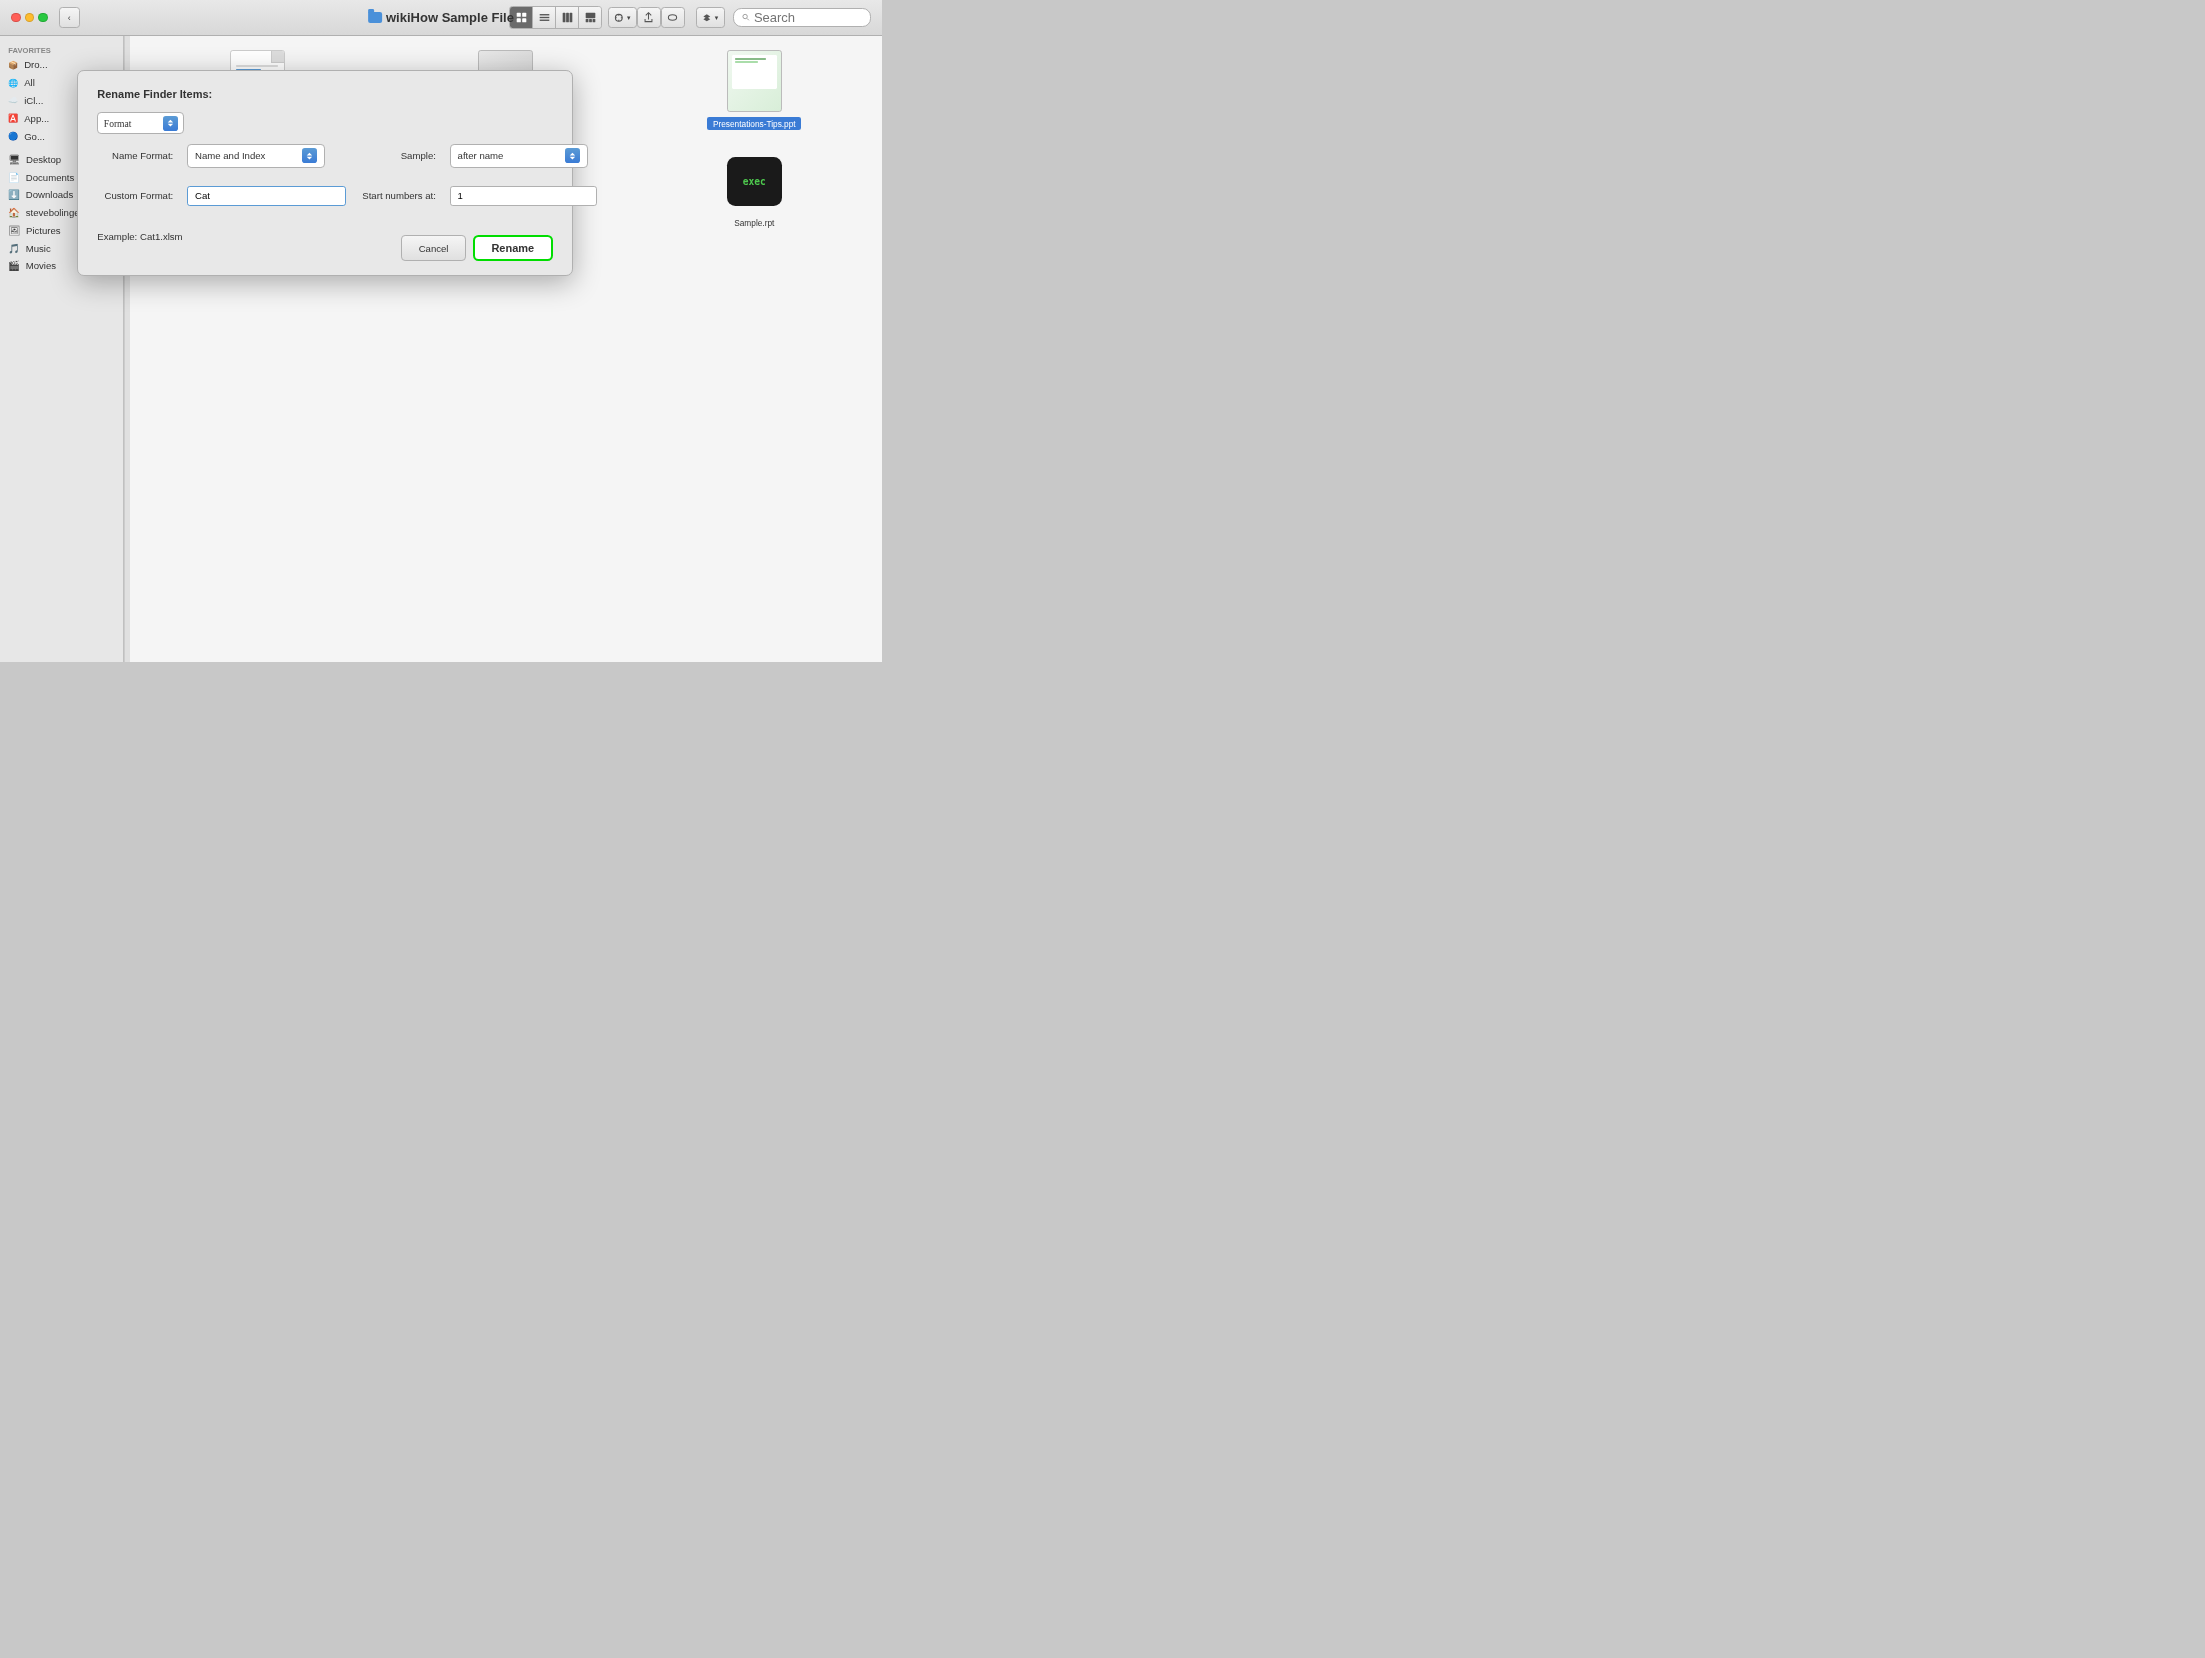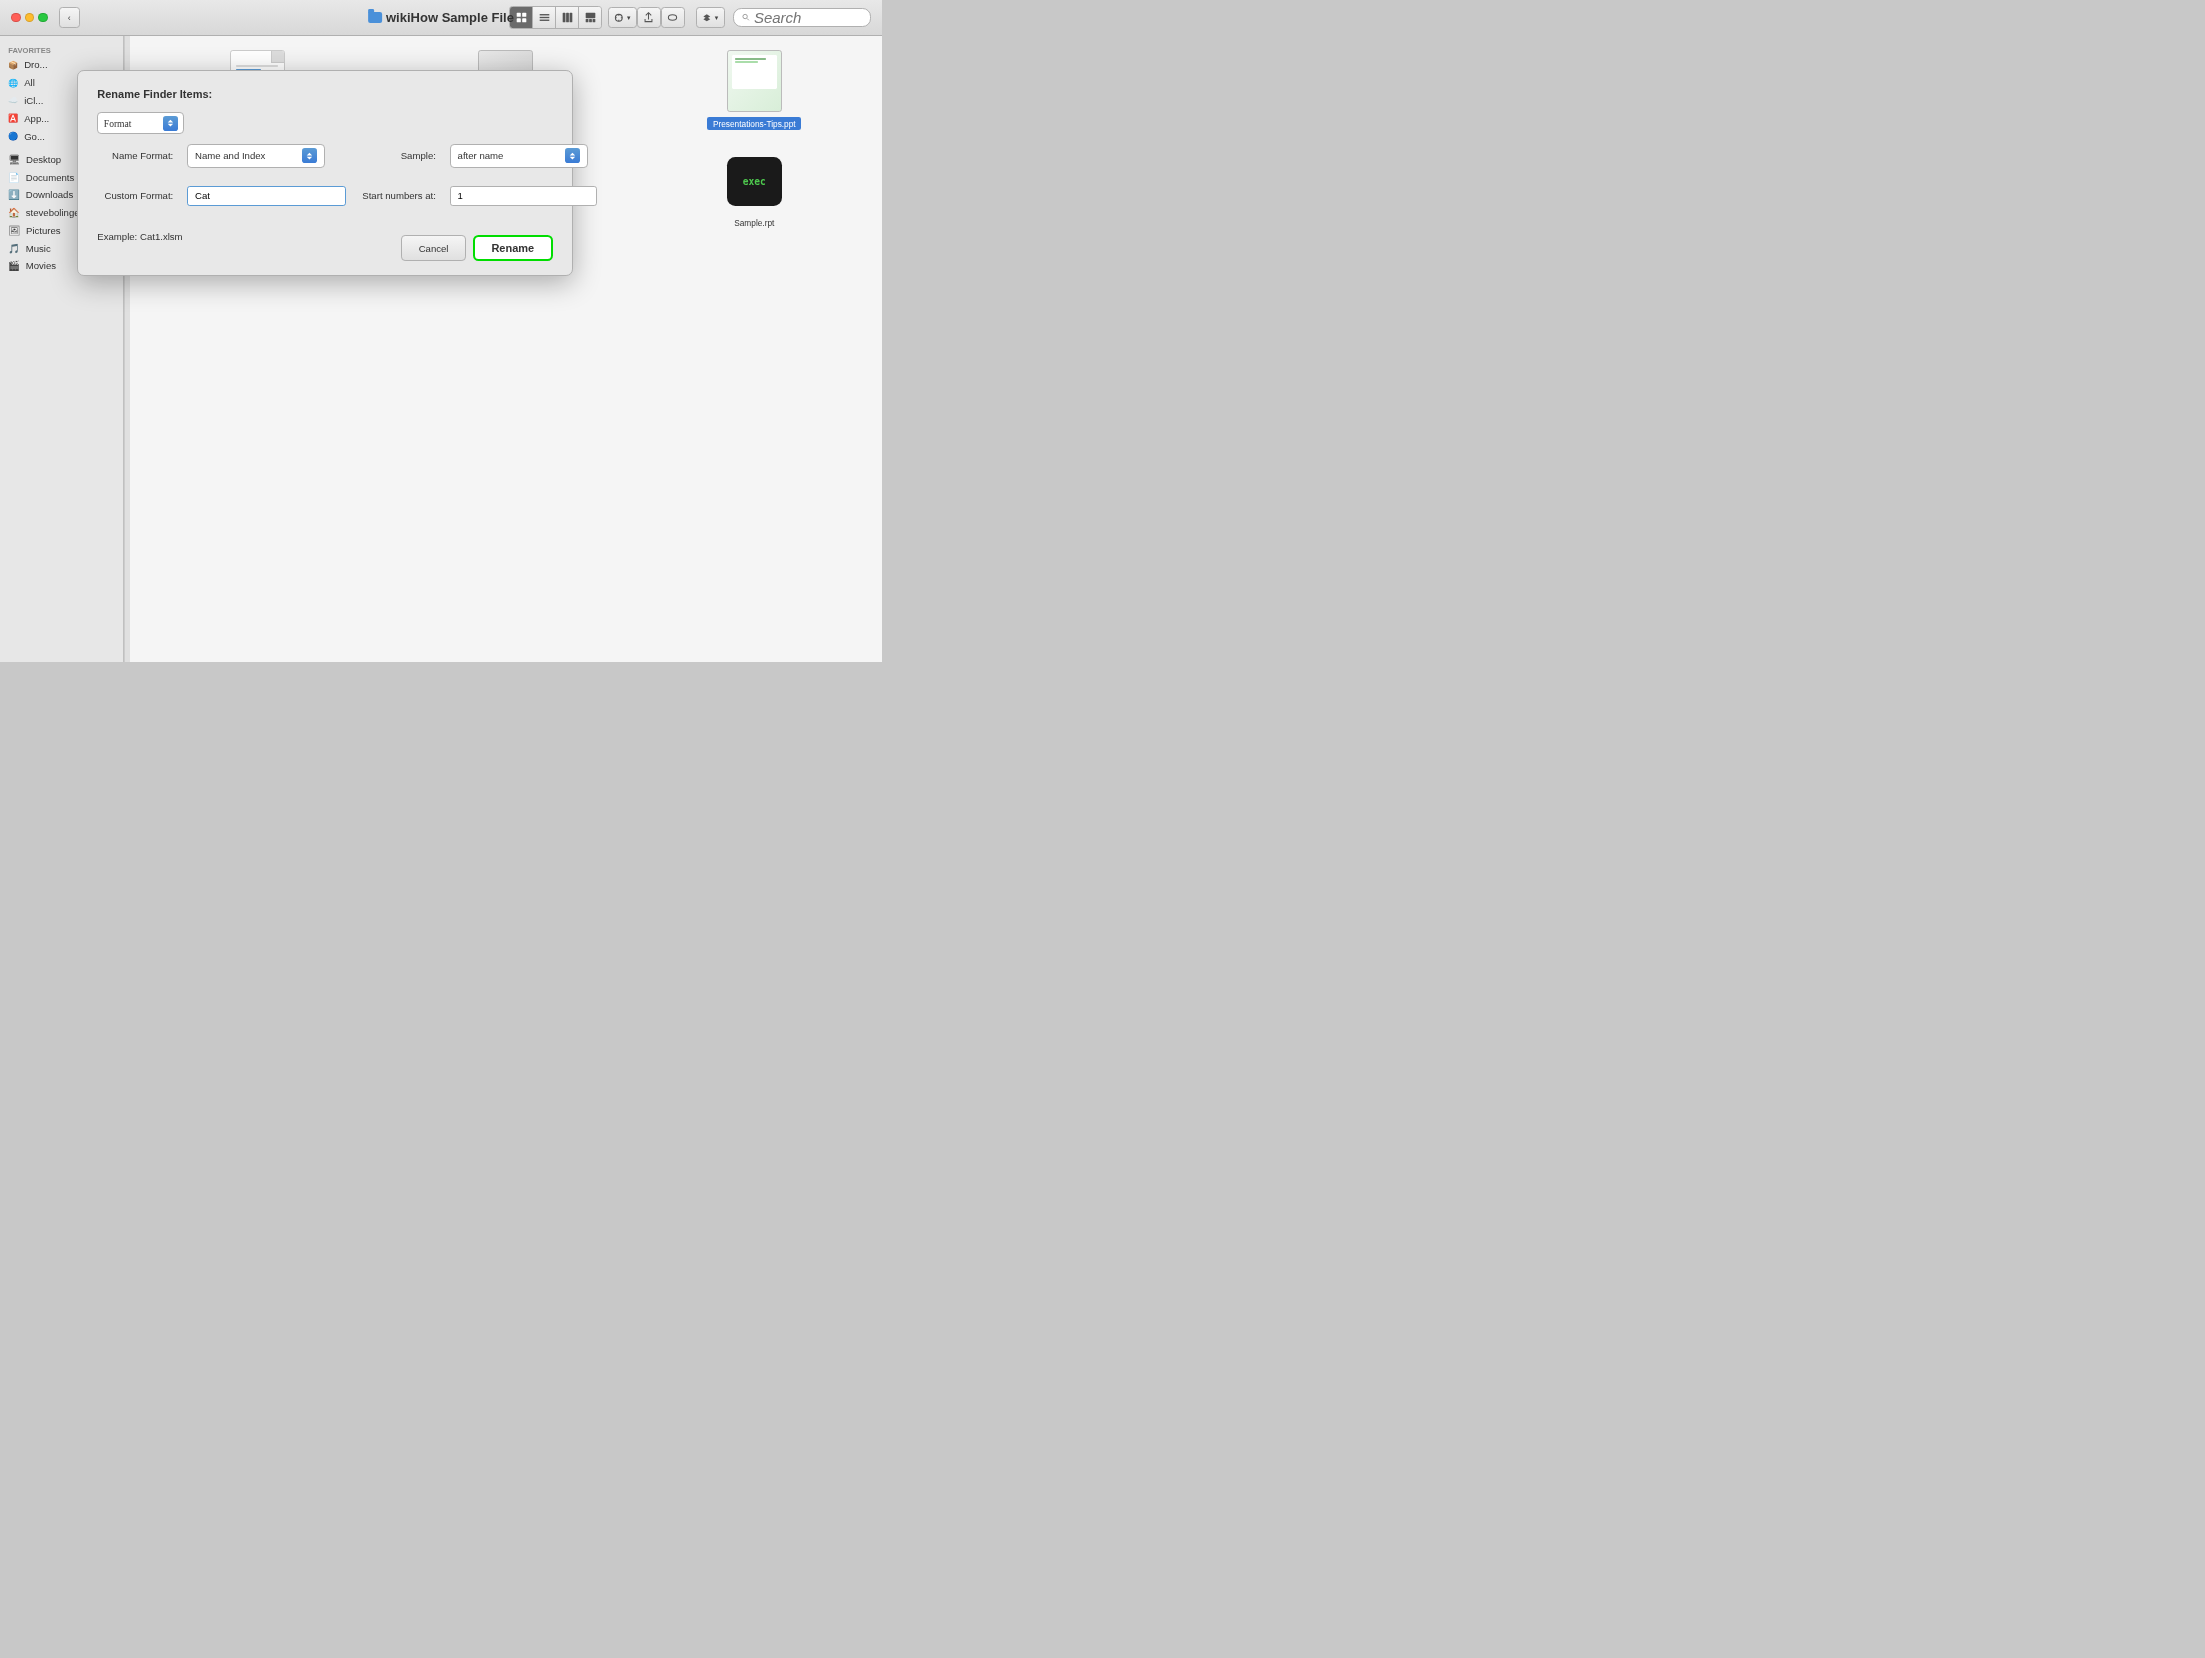--- a/index.html
+++ b/index.html
@@ -125,25 +125,24 @@
       display: flex;
       align-items: center;
       gap: 4.1px;
       width: 138px;
       height: 19.3px;
     }
 
     .search-box input {
       border: none;
       outline: none;
-      font-size: 15px;
+      font-size: 13px;
       color: #999;
       background: transparent;
       width: 100%;
-      font-style: italic;
     }
 
     
     .main-content {
       display: flex;
       flex: 1;
       overflow: hidden;
     }
 
     

